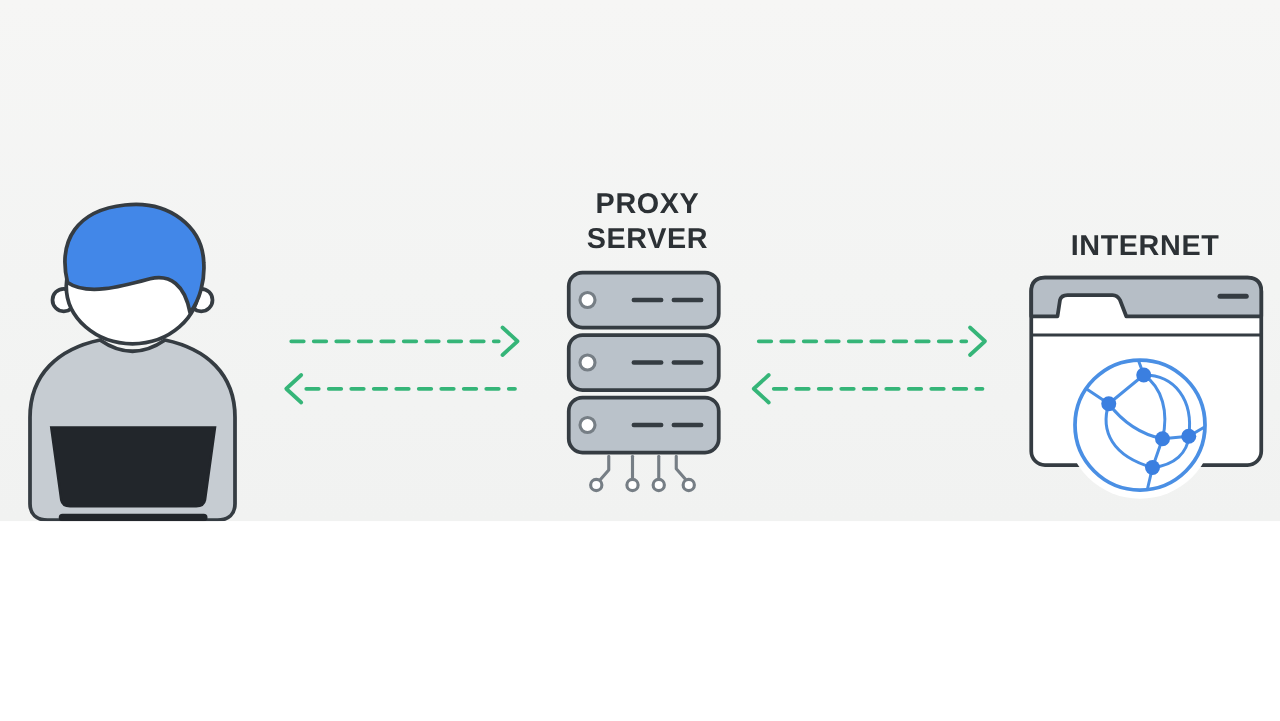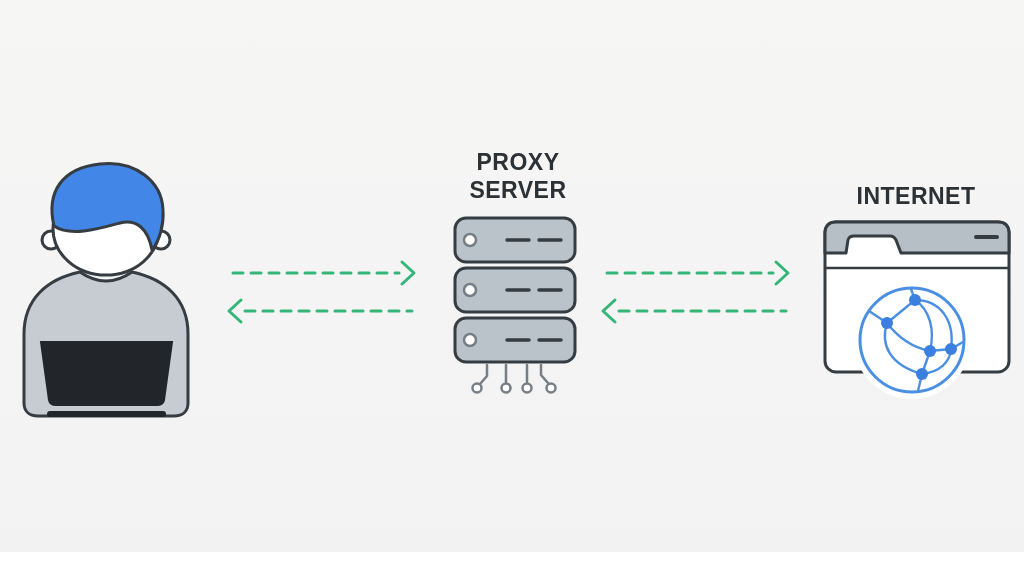--- a/index.html
+++ b/index.html
@@ -15,21 +15,21 @@
     --body_gray: #c6ccd2;
     --skin_white: #ffffff;
     --hair_blue: #4287e8;
     --laptop_dark: #22262b;
     --globe_blue: #4a8fe4;
     --globe_node_blue: #3b7fe0;
   }
   .canvas {
     position: relative;
     width: 1024px;
-    height: 552px;
+    height: 417px;
     background: linear-gradient(180deg, #f6f6f5 0%, #f3f4f3 55%, #f1f2f1 100%);
     overflow: hidden;
     font-family: "Liberation Sans", sans-serif;
   }
   svg { position: absolute; inset: 0; display: block; }
   .diagram-label {
     font-family: "Liberation Sans", sans-serif;
     font-weight: 700;
     font-size: 23px;
     letter-spacing: 0.5px;

